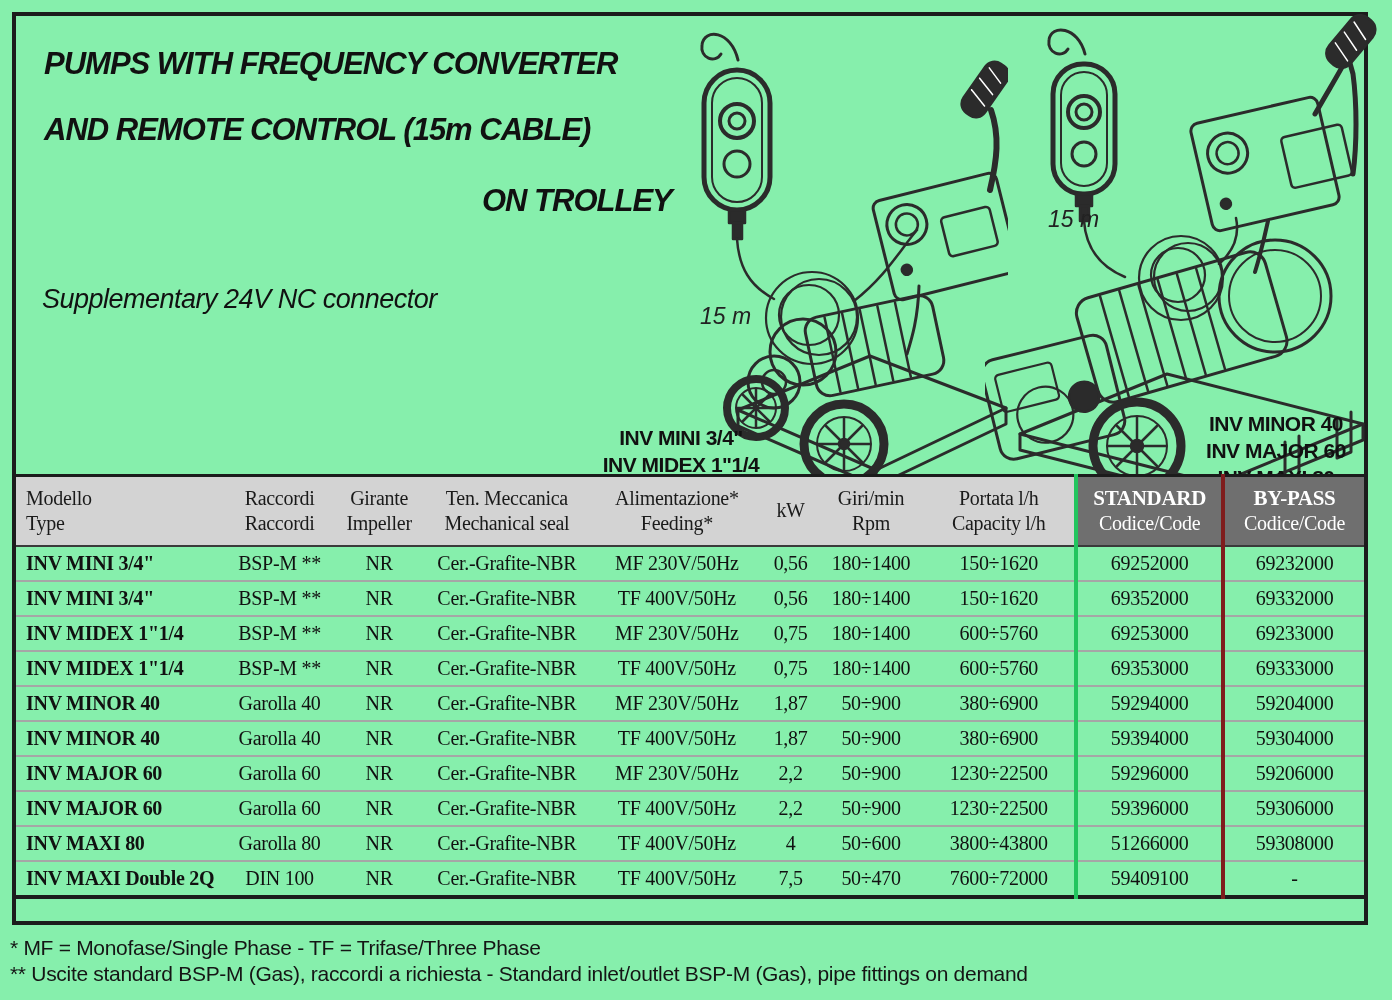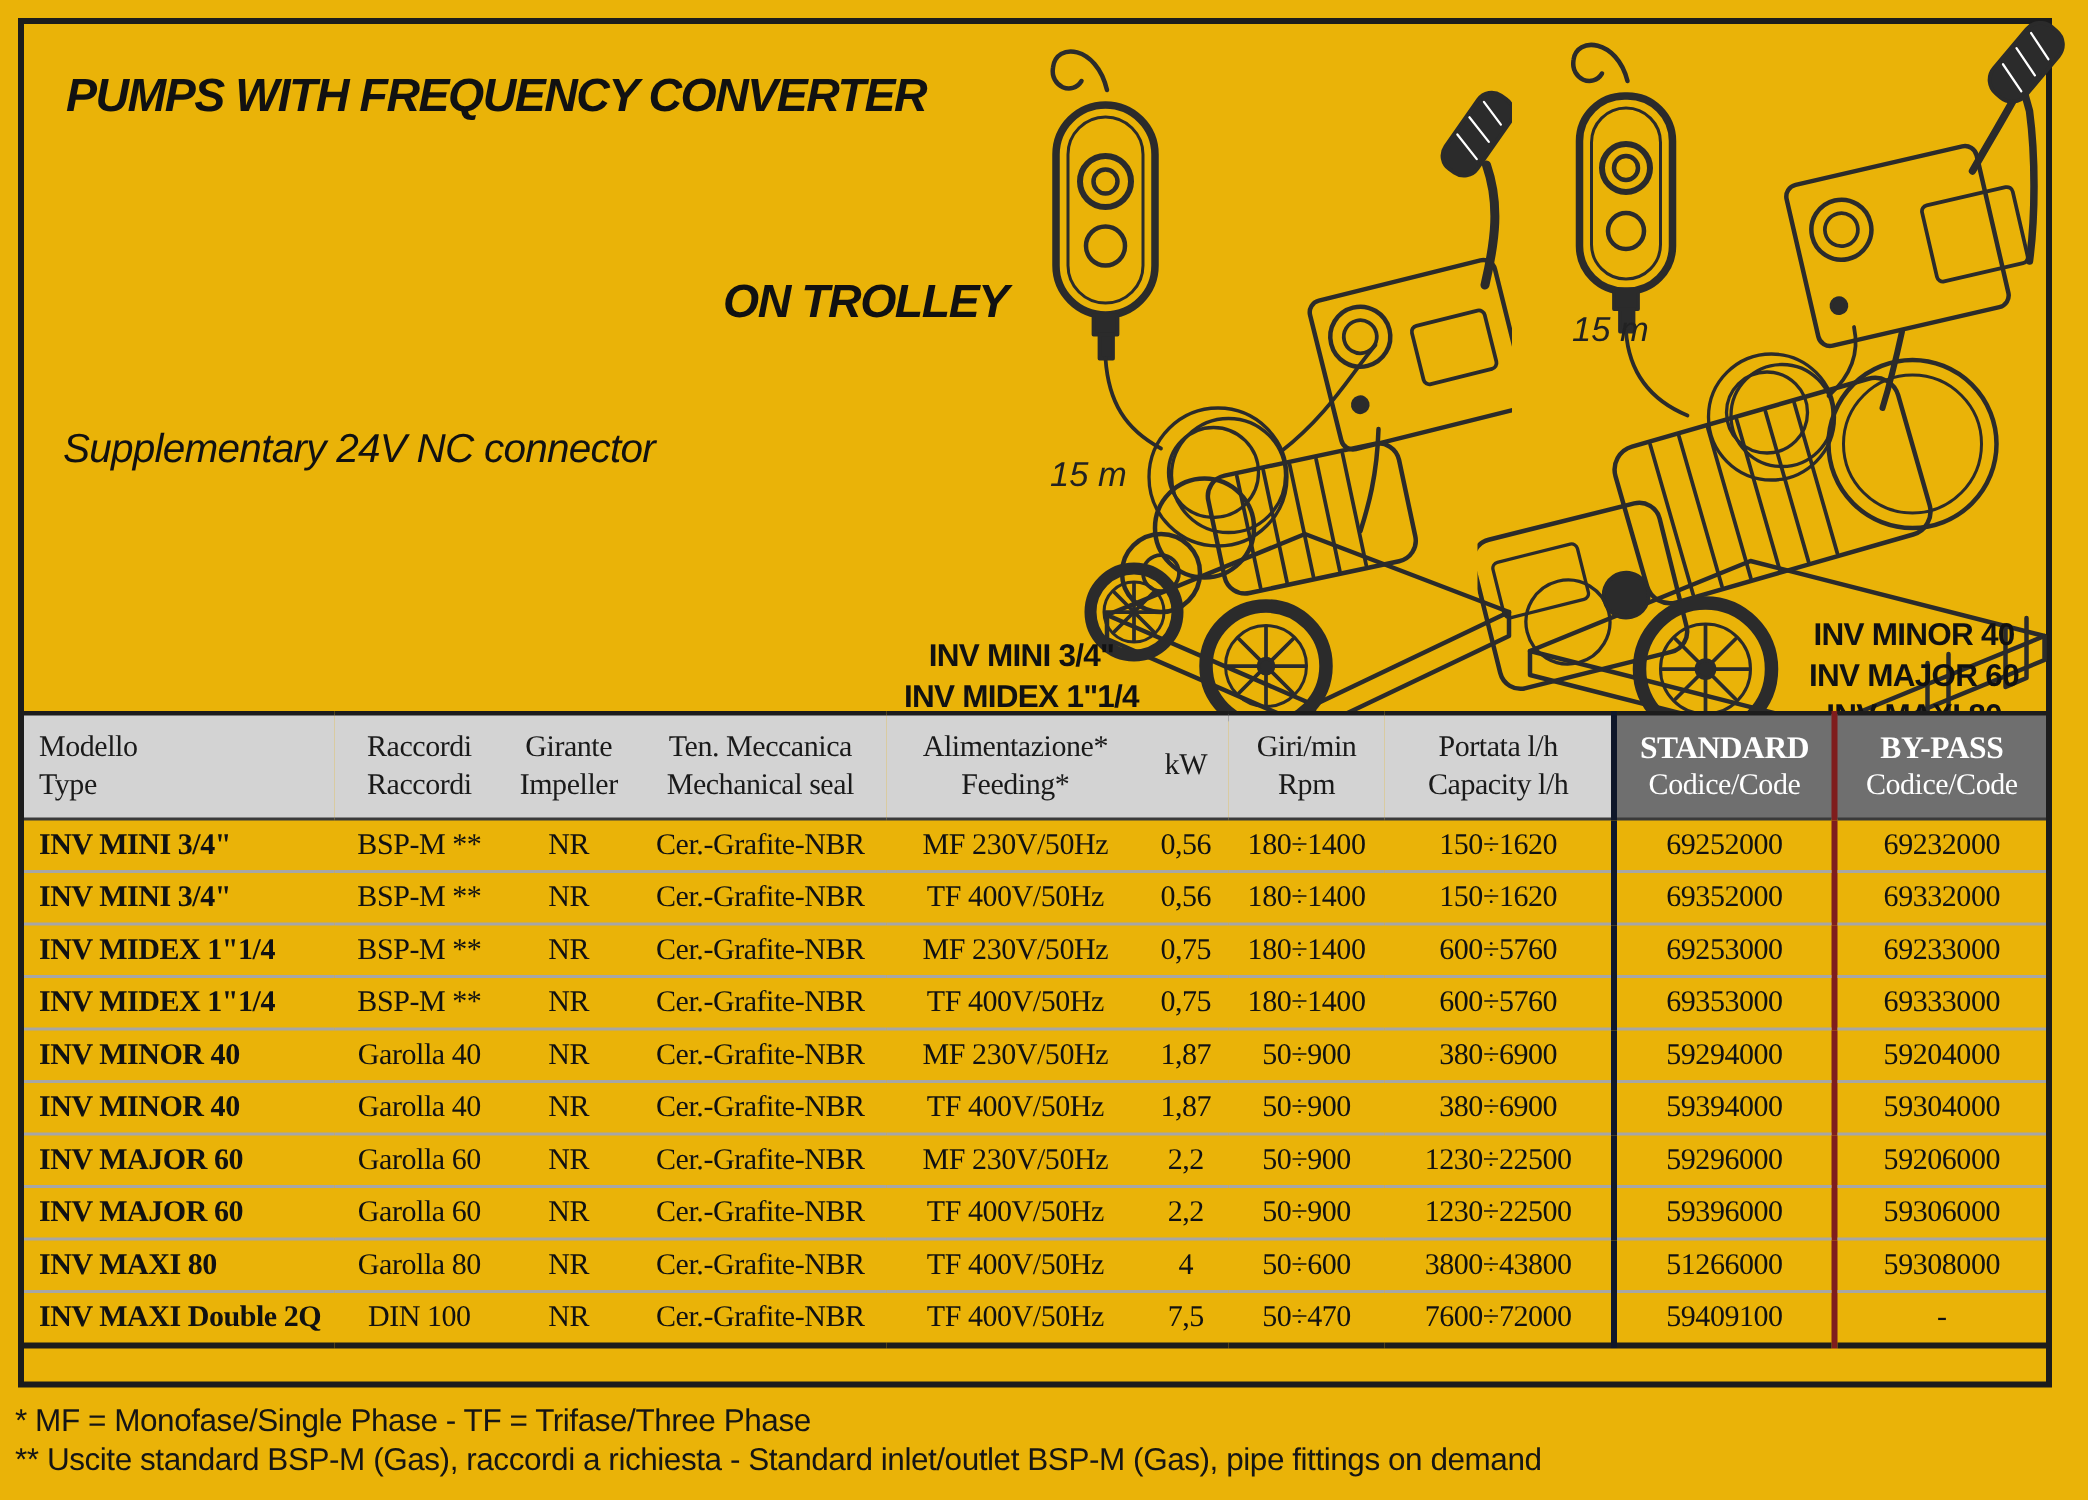--- a/index.html
+++ b/index.html
@@ -1,19 +1,19 @@
 <!DOCTYPE html>
 <html><head>
 <meta charset="utf-8">
 <style>
   html,body{margin:0;padding:0;background:#ffffff;}
   #page{
     position:relative;width:1392px;height:1000px;overflow:hidden;
     font-family:"Liberation Sans","DejaVu Sans",sans-serif;color:#111;
-    background:#eab308;
+    background:#86efac;
   }
   .abs{position:absolute;}
   
   #frame{left:12px;top:12px;width:1348px;height:905px;border:4px solid #1c1c1c;}
   
   .title{font-weight:bold;font-style:italic;font-size:31px;letter-spacing:-1px;white-space:nowrap;}
   .subtitle{font-style:italic;font-size:27px;letter-spacing:-0.5px;white-space:nowrap;}
   
   .len-label{font-size:23px;color:#222;white-space:nowrap;font-style:italic;}
   .models{font-weight:bold;font-size:21px;line-height:27px;text-align:center;letter-spacing:-0.5px;}
@@ -33,33 +33,34 @@
   #spec-table th.dark{background:#6f6f6f;color:#ffffff;}
   #spec-table th.dark .hl1{font-weight:bold;font-size:21px;}
   .hl2:empty{display:none;}
   #spec-table td{
     text-align:center;height:33px;font-size:20px;color:#111;
     border-top:2px solid #a6a6a6;padding:0 2px;white-space:nowrap;
     letter-spacing:-0.3px;
   }
   #spec-table tbody tr:first-child td{border-top:none;}
   #spec-table td.c0{text-align:left;font-weight:bold;padding-left:10px;}
-  #spec-table td.c8, #spec-table th.h8{border-left:4px solid #0f172a;}
+  #spec-table td.c8, #spec-table th.h8{border-left:4px solid #22c55e;}
   #spec-table td.c9, #spec-table th.h9{border-left:4px solid #7f1d1d;}
   .footnote{font-size:21px;letter-spacing:-0.3px;white-space:nowrap;color:#151515;}
   svg{display:block;}
 </style>
 </head>
 <body>
 
 <div id="page">
 
   <div id="frame" class="abs"></div>
 
   <div class="abs title" style="left:44px;top:46px;">PUMPS WITH FREQUENCY CONVERTER</div>
+  <div class="abs title" style="left:44px;top:112px;">AND REMOTE CONTROL (15m CABLE)</div>
   <div class="abs title" style="left:482px;top:183px;">ON TROLLEY</div>
 
   <div class="abs subtitle" style="left:42px;top:284px;">Supplementary 24V NC connector</div>
 
   <svg class="abs" style="left:588px;top:18px;" width="420" height="474" viewBox="0 0 420 474">
     <g stroke="#2b2b2b" fill="none" stroke-width="2.5" stroke-linecap="round" stroke-linejoin="round">
 
       <g>
         <path d="M150 42 C143 12 116 10 114 27 C112 40 127 46 133 36" stroke-width="3"></path>
         <rect x="116" y="52" width="66" height="140" rx="33" stroke-width="5"></rect>

